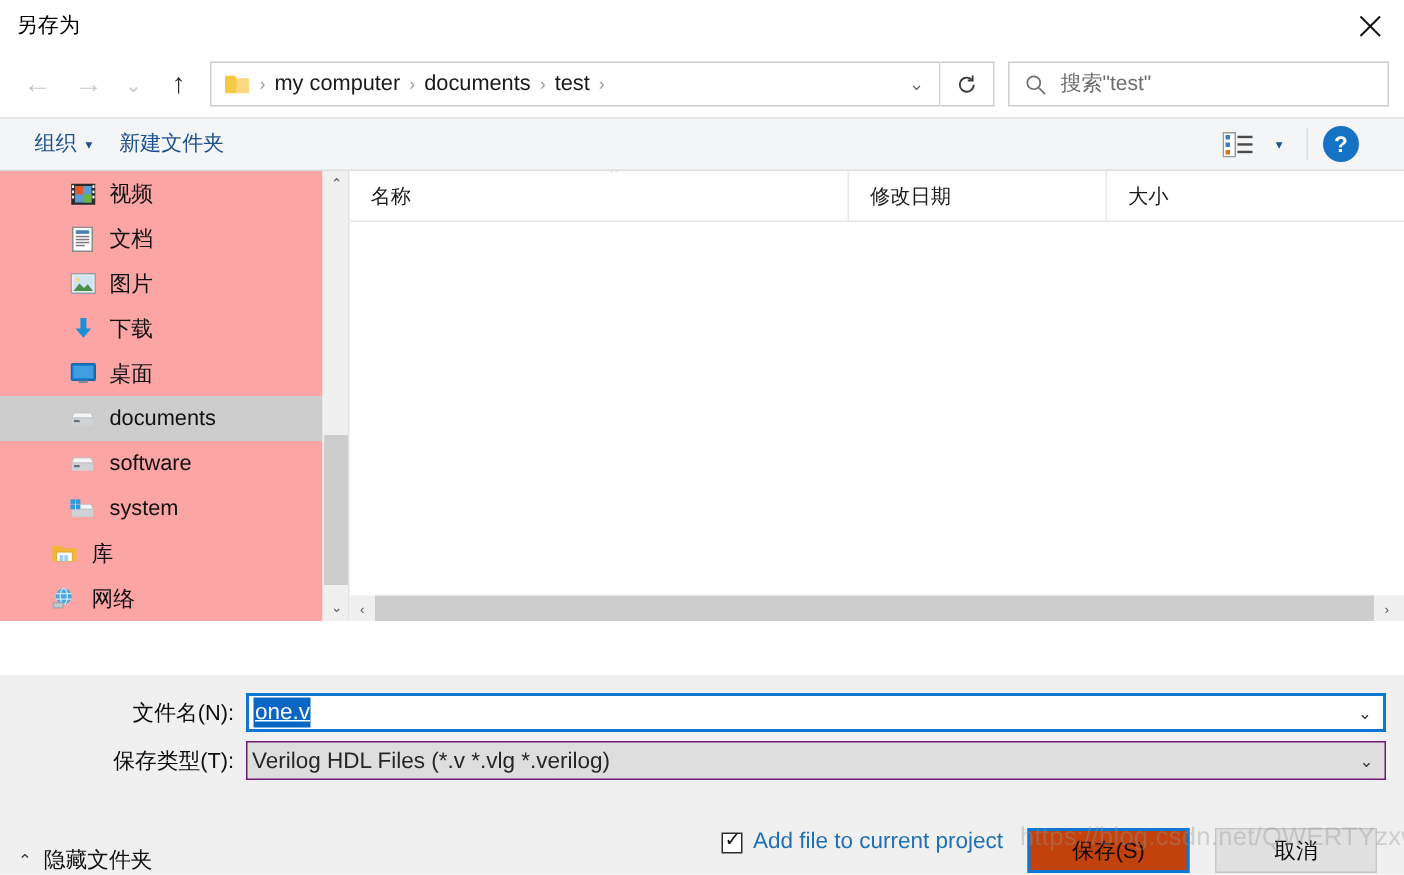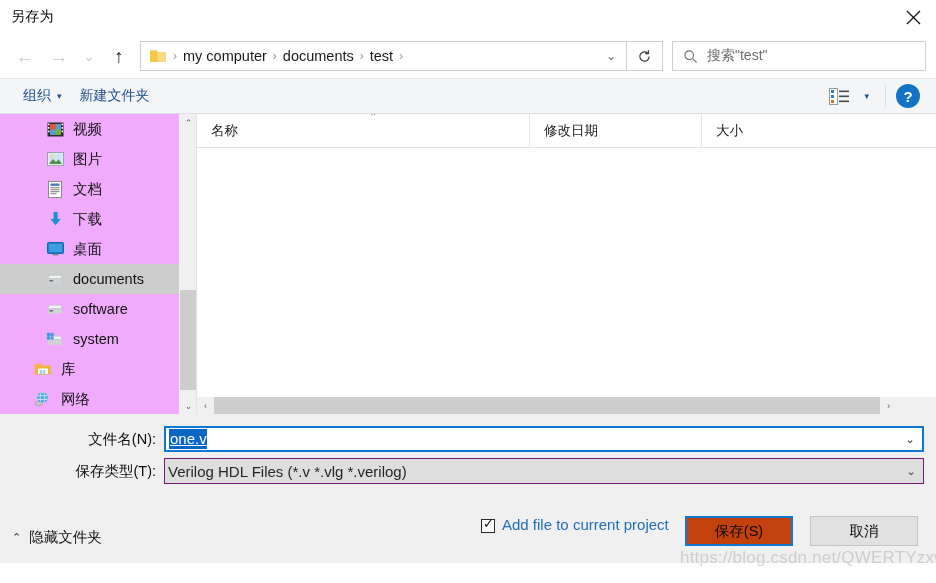--- a/index.html
+++ b/index.html
@@ -119,21 +119,21 @@
   }
 
   
   .cmdbar {
     height: 36px;
     background: #f3f5f7;
     border-top: 1px solid #e4e6e8;
     border-bottom: 1px solid #dcdfe2;
     display: flex;
     align-items: center;
-    padding: 0 8px 0 14px;
+    padding: 0 22px 0 14px;
   }
   .cmd-item {
     font-size: 14px;
     color: #1c4f8b;
     padding: 4px 9px;
     display: flex; align-items: center; gap: 6px;
     cursor: pointer;
     white-space: nowrap;
   }
   .cmd-caret { font-size: 9px; color: #1c4f8b; }
@@ -156,23 +156,23 @@
   }
 
   
   .content {
     display: flex;
     height: 300px;
     background: #fff;
   }
 
   .sidebar {
-    width: 196px;
-    position: relative;
-    background: #f0abfc;
+    width: 232px;
+    position: relative;
+    background: #fca5a5;
     overflow: hidden;
     flex: none;
   }
   .tree-item {
     height: 30px;
     display: flex;
     align-items: center;
     padding-left: 46px;
     font-size: 14.5px;
     color: #111;
@@ -284,20 +284,21 @@
     background: #cdcdcd;
     cursor: pointer;
   }
 
   
   .formpanel {
     background: #f0f0f0;
     height: 100px;
     padding-top: 12px;
     position: relative;
+    margin-top: 36px;
   }
   .formrow {
     display: flex;
     align-items: center;
     height: 26px;
     margin-bottom: 6px;
   }
   .formlabel {
     width: 164px;
     text-align: right;
@@ -509,42 +510,42 @@
           <rect x="14.6" y="1.5" width="1.4" height="1.8" fill="#fff"></rect>
           <rect x="14.6" y="5" width="1.4" height="1.8" fill="#fff"></rect>
           <rect x="14.6" y="8.5" width="1.4" height="1.8" fill="#fff"></rect>
         </svg>
       </span>
       <span>视频</span>
     </div>
 
     <div class="tree-item">
       <span class="ticon">
-        <svg width="17" height="14" viewBox="0 0 17 14">
-          <rect x="0.5" y="0.5" width="16" height="13" fill="#e9eef2" stroke="#9aa3ab"></rect>
-          <rect x="2" y="2" width="13" height="10" fill="#cfe3f2"></rect>
-          <path d="M2 12l4-5 3 3 2.5-2.5L15 12z" fill="#4a8f4a"></path>
-          <circle cx="5" cy="4.5" r="1.4" fill="#ffd86b"></circle>
-        </svg>
-      </span>
-      <span>图片</span>
-    </div>
-
-    <div class="tree-item">
-      <span class="ticon">
         <svg width="15" height="17" viewBox="0 0 15 17">
           <rect x="0.5" y="0.5" width="13" height="16" fill="#fff" stroke="#8a8a8a"></rect>
           <rect x="2.5" y="2.5" width="9" height="2.4" fill="#4a7fb5"></rect>
           <rect x="2.5" y="6.2" width="9" height="1" fill="#7a7a7a"></rect>
           <rect x="2.5" y="8.2" width="9" height="1" fill="#7a7a7a"></rect>
           <rect x="2.5" y="10.2" width="9" height="1" fill="#7a7a7a"></rect>
           <rect x="2.5" y="12.2" width="6" height="1" fill="#7a7a7a"></rect>
         </svg>
       </span>
       <span>文档</span>
+    </div>
+
+    <div class="tree-item">
+      <span class="ticon">
+        <svg width="17" height="14" viewBox="0 0 17 14">
+          <rect x="0.5" y="0.5" width="16" height="13" fill="#e9eef2" stroke="#9aa3ab"></rect>
+          <rect x="2" y="2" width="13" height="10" fill="#cfe3f2"></rect>
+          <path d="M2 12l4-5 3 3 2.5-2.5L15 12z" fill="#4a8f4a"></path>
+          <circle cx="5" cy="4.5" r="1.4" fill="#ffd86b"></circle>
+        </svg>
+      </span>
+      <span>图片</span>
     </div>
 
     <div class="tree-item">
       <span class="ticon">
         <svg width="15" height="16" viewBox="0 0 15 16">
           <path d="M5.6 1h4v7h3.2L7.6 14.2 2.4 8h3.2z" fill="#1b8ed6"></path>
         </svg>
       </span>
       <span>下载</span>
     </div>

